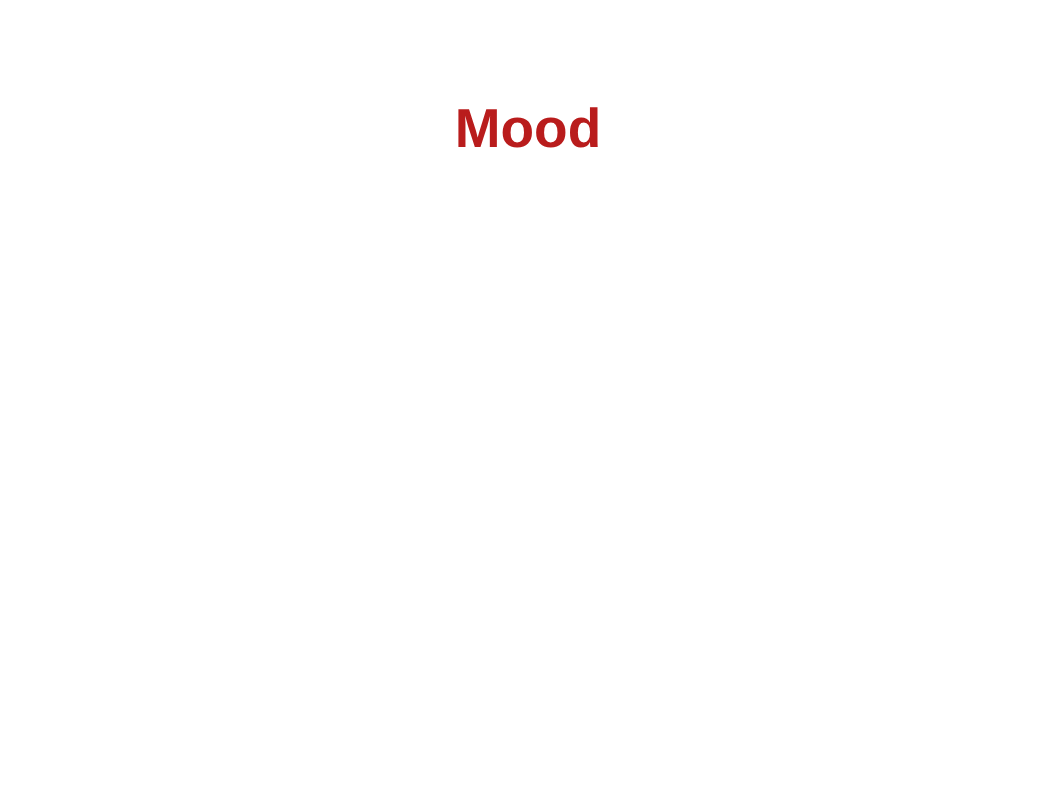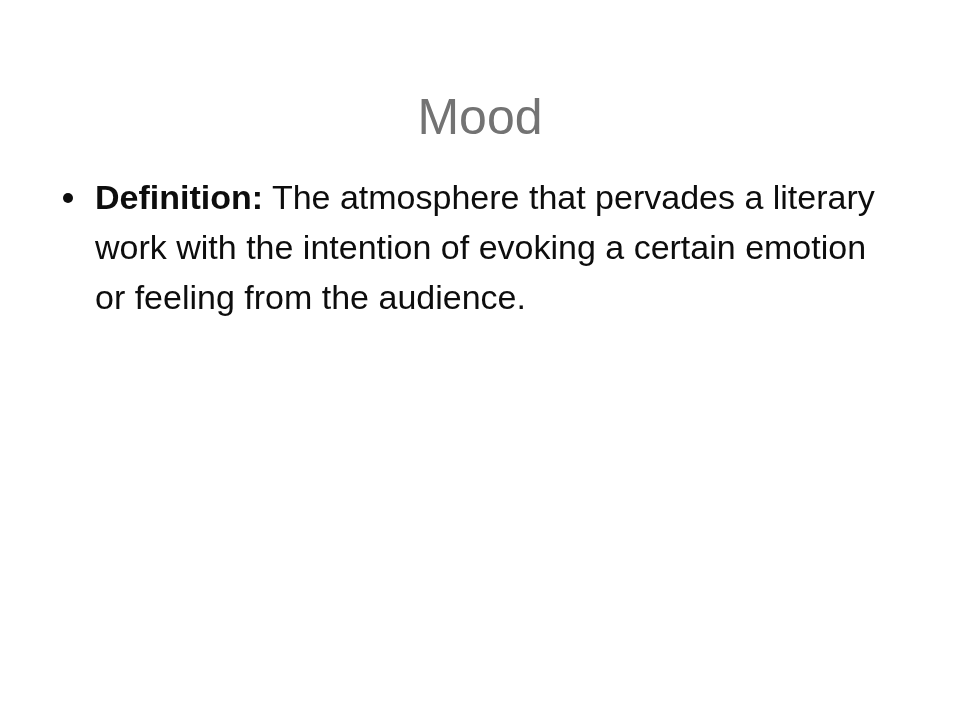--- a/index.html
+++ b/index.html
@@ -21,24 +21,24 @@
     background: #ffffff;
     box-sizing: border-box;
   }
   .slide-title {
     position: absolute;
     left: 0;
     top: 56px;
     width: 960px;
     text-align: center;
     font-size: 50px;
-    font-weight: 400;
+    font-weight: 700;
     line-height: 1.1;
     letter-spacing: 0px;
-    color: #737373;
+    color: #b91c1c;
     white-space: nowrap;
   }
   .slide-body {
     position: absolute;
     left: 56px;
     top: 172px;
     width: 848px;
   }
   .bullet-item {
     position: relative;
@@ -75,22 +75,14 @@
     font-weight: 400;
   }
 </style>
 </head>
 <body>
 
 <div class="slide">
 
   <h1 class="slide-title">Mood</h1>
 
-  <div class="slide-body">
-
-    <div class="bullet-item">
-      <span class="bullet-marker"><span class="dot"></span></span>
-      <span class="bullet-text"><span class="lead">Definition:</span><span class="rest"> The atmosphere that pervades a literary work with the intention of evoking a certain emotion or feeling from the audience.</span></span>
-    </div>
-
-  </div>
 
 </div>
 
 </body></html>

